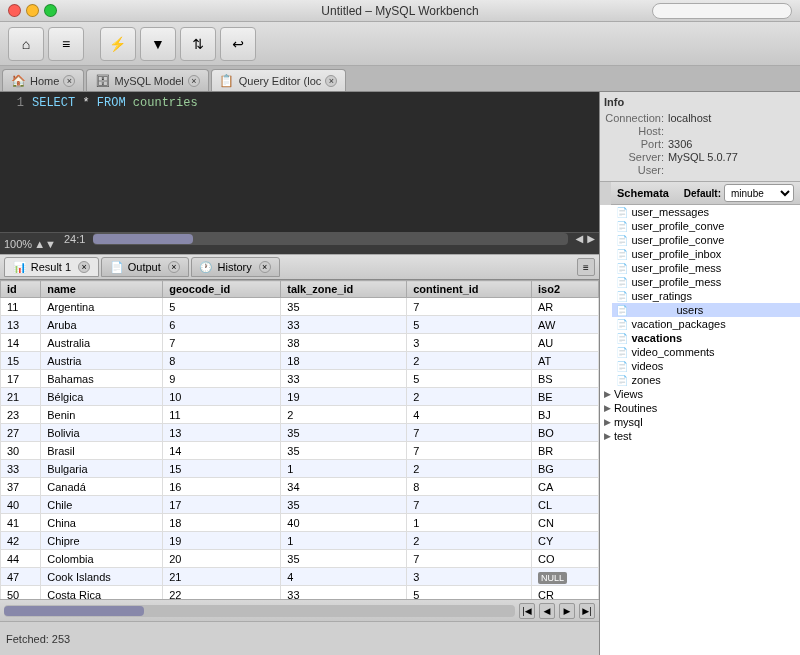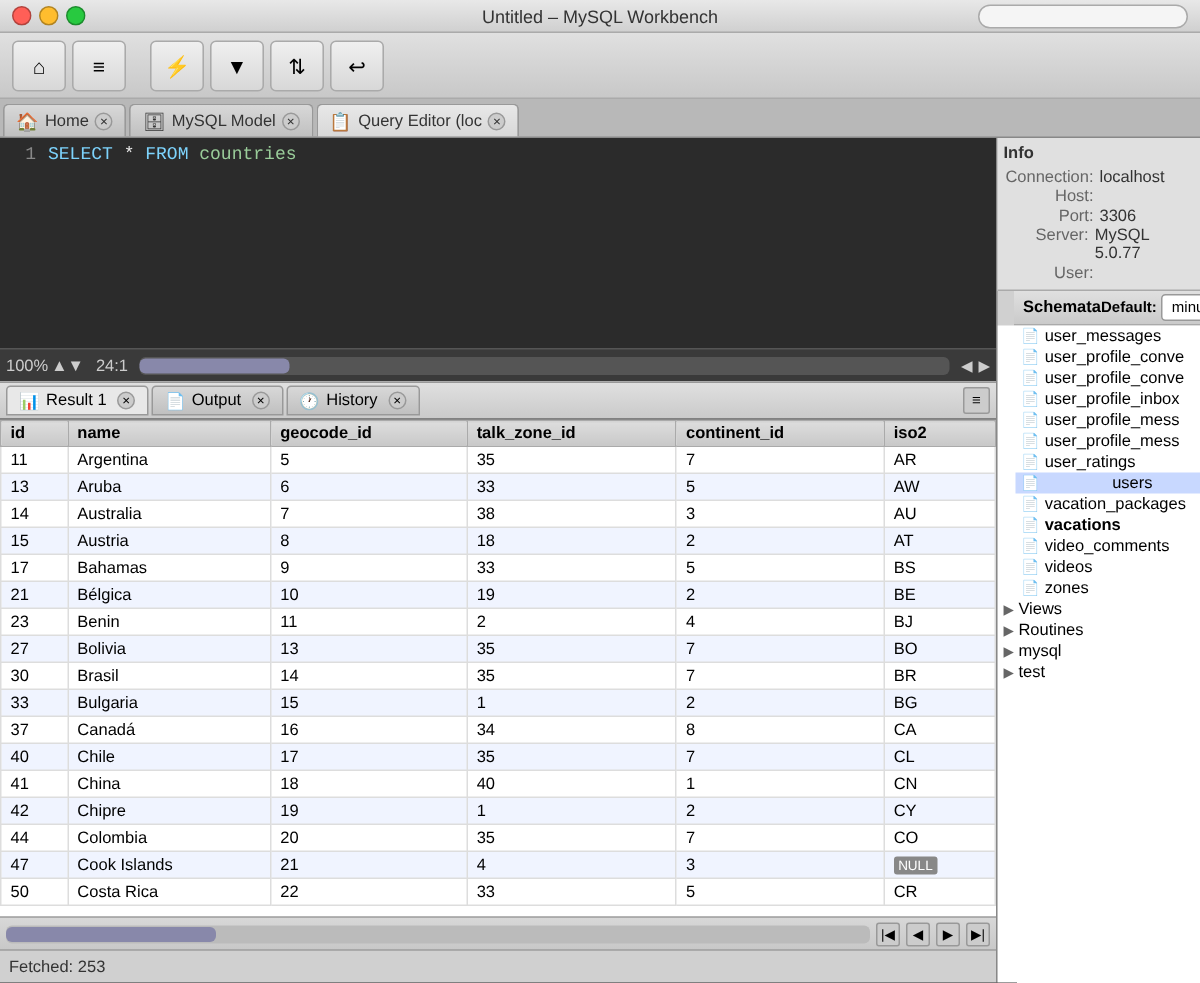--- a/index.html
+++ b/index.html
@@ -151,21 +151,20 @@
     }
     .sql-keyword { color: #7dd3fc; }
     .sql-text { color: #e8e8e8; }
     .sql-table { color: #99cc99; }
 
     
     #editor-bottom {
       height: 22px;
       background: #3a3a3a;
       display: flex;
-      align-items: center;
       padding: 0 4px;
       gap: 4px;
       border-top: 1px solid #555;
     }
     .zoom-ctrl {
       color: #ccc;
       font-size: 11px;
       display: flex; align-items: center; gap: 2px;
     }
     #scrollbar-h {
@@ -278,33 +277,33 @@
     .nav-btn {
       width: 16px; height: 16px;
       background: #ccc;
       border: 1px solid #999;
       border-radius: 2px;
       display: flex; align-items: center; justify-content: center;
       font-size: 9px;
       cursor: pointer;
     }
     #status-bar {
-      height: 22px;
+      height: 34px;
       background: #d0d0d0;
       display: flex;
       align-items: center;
       padding: 0 6px;
       font-size: 11px;
       color: #333;
       border-top: 1px solid #aaa;
     }
 
     
     #right-panel {
-      width: 135px;
+      width: 200px;
       display: flex;
       flex-direction: column;
       background: #d0d0d0;
     }
     #info-section {
       background: #e0e0e0;
       border-bottom: 1px solid #aaa;
       padding: 4px;
     }
     #info-section h3 {

